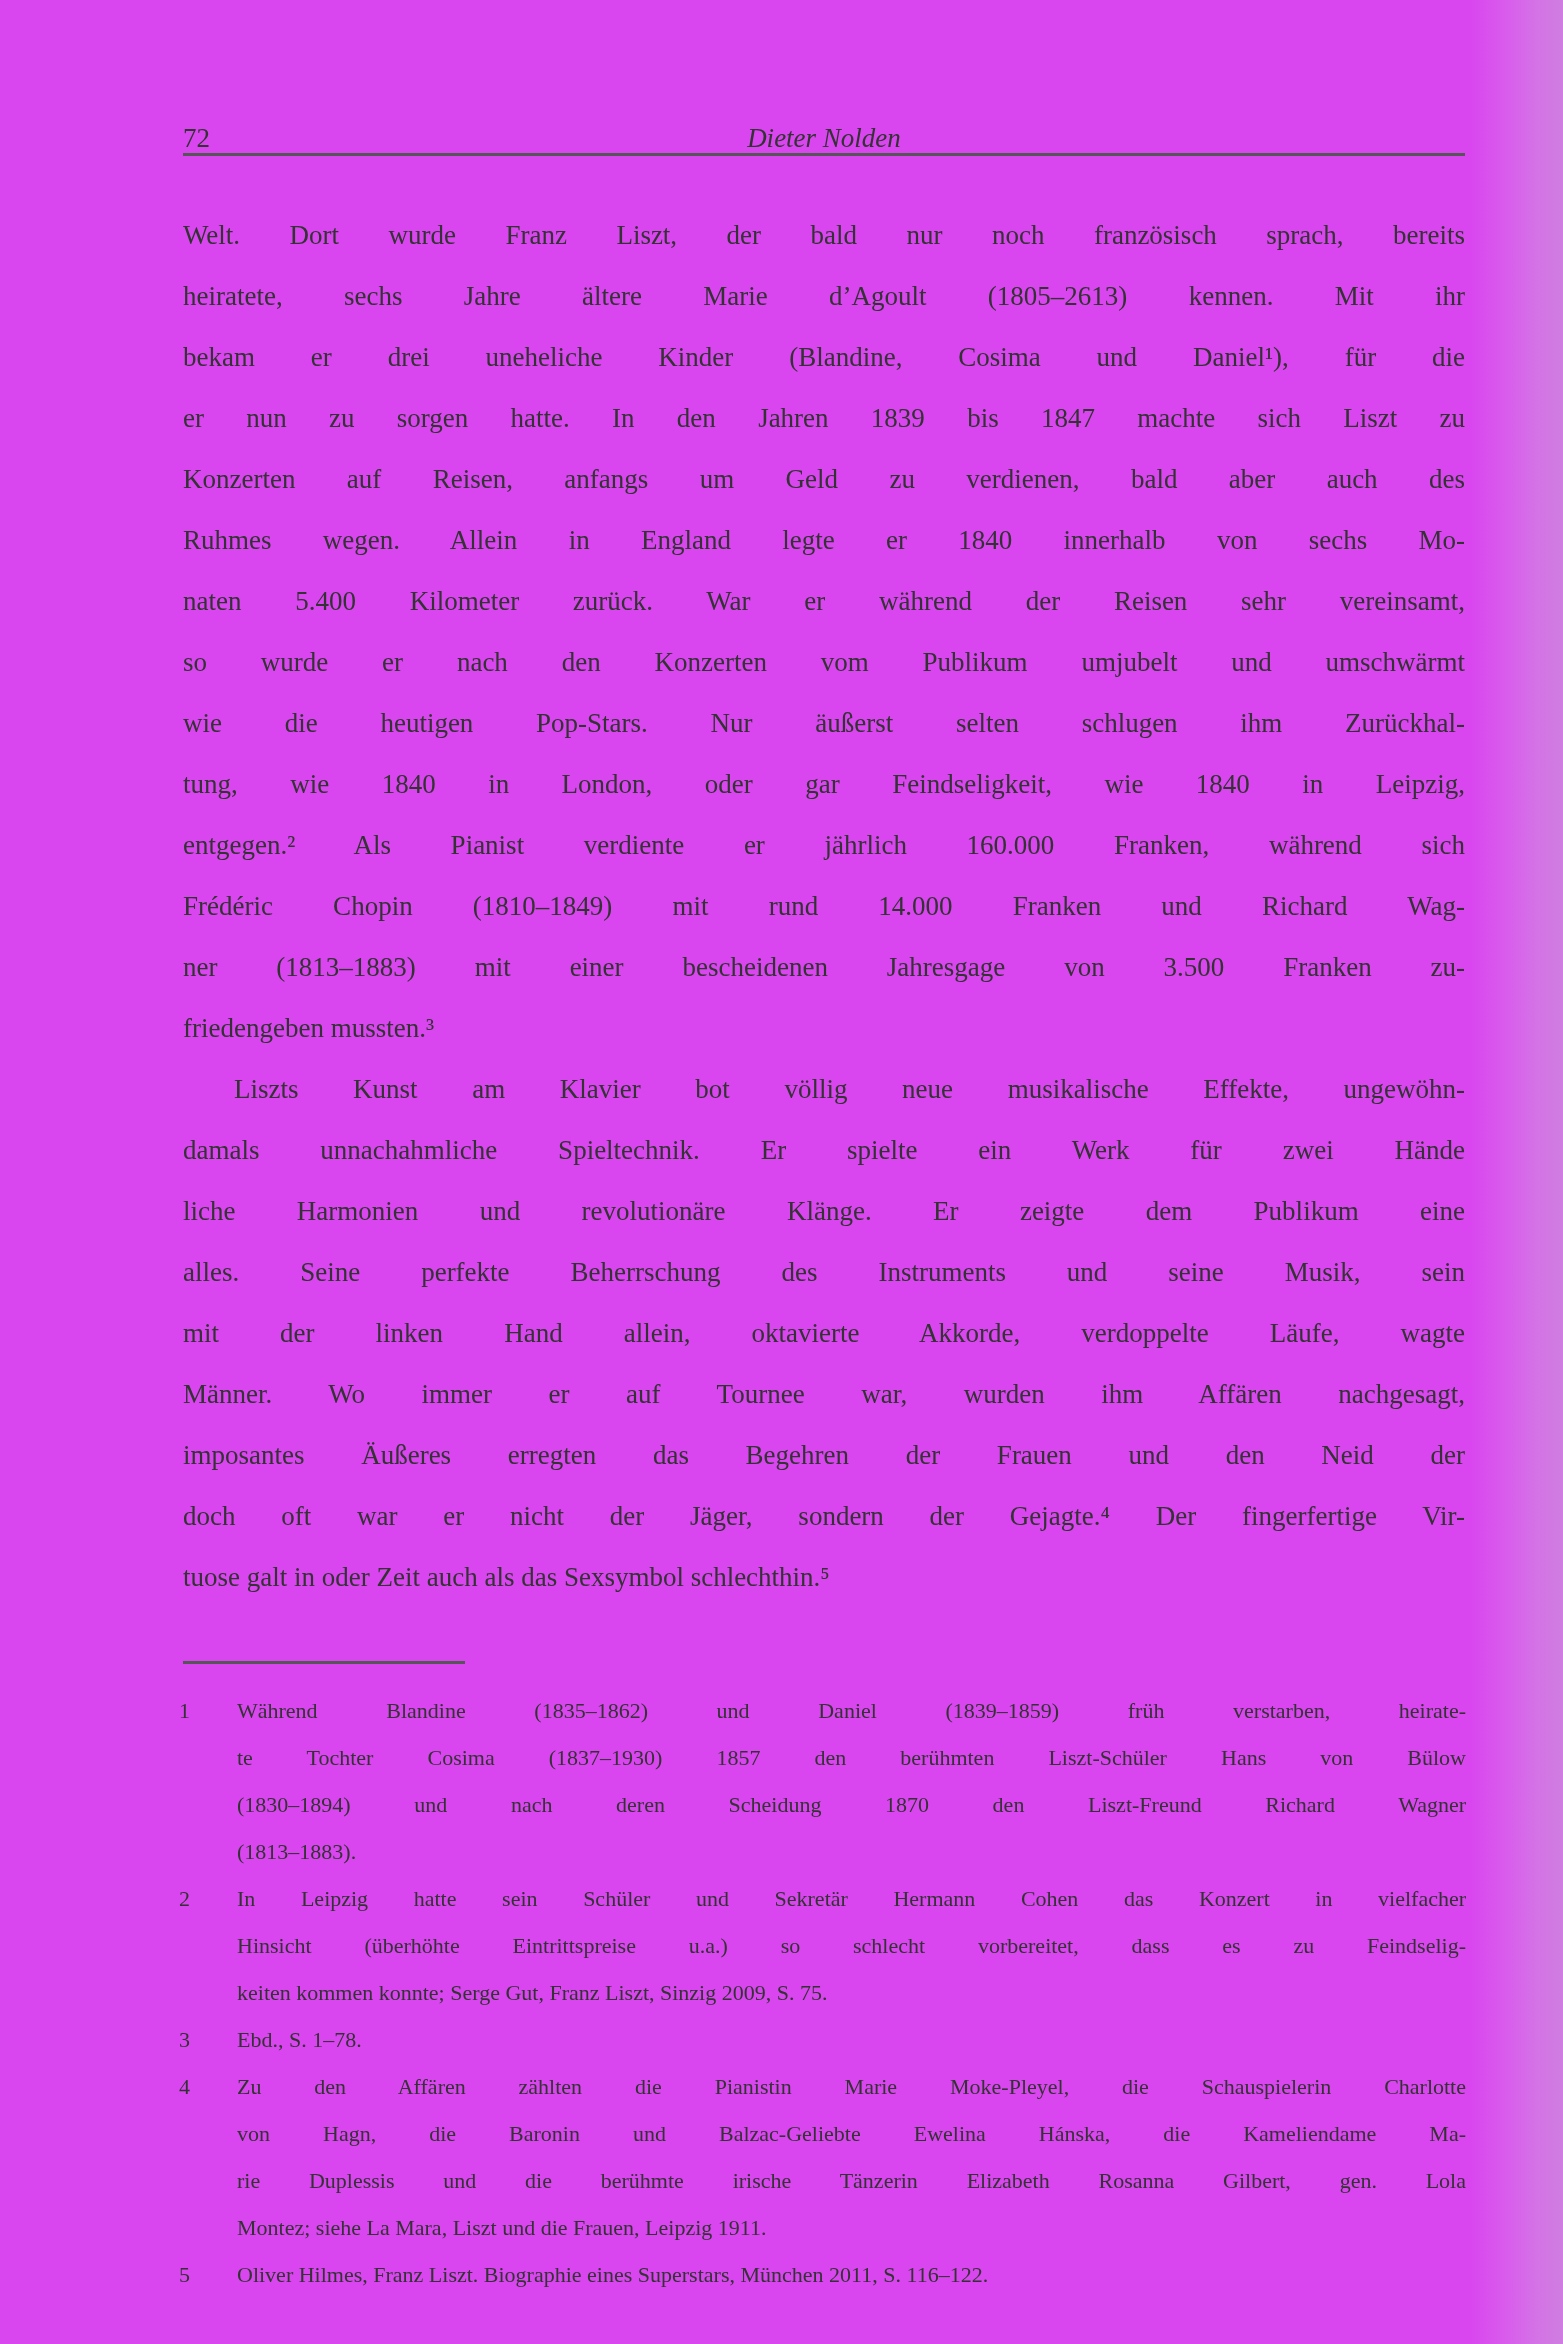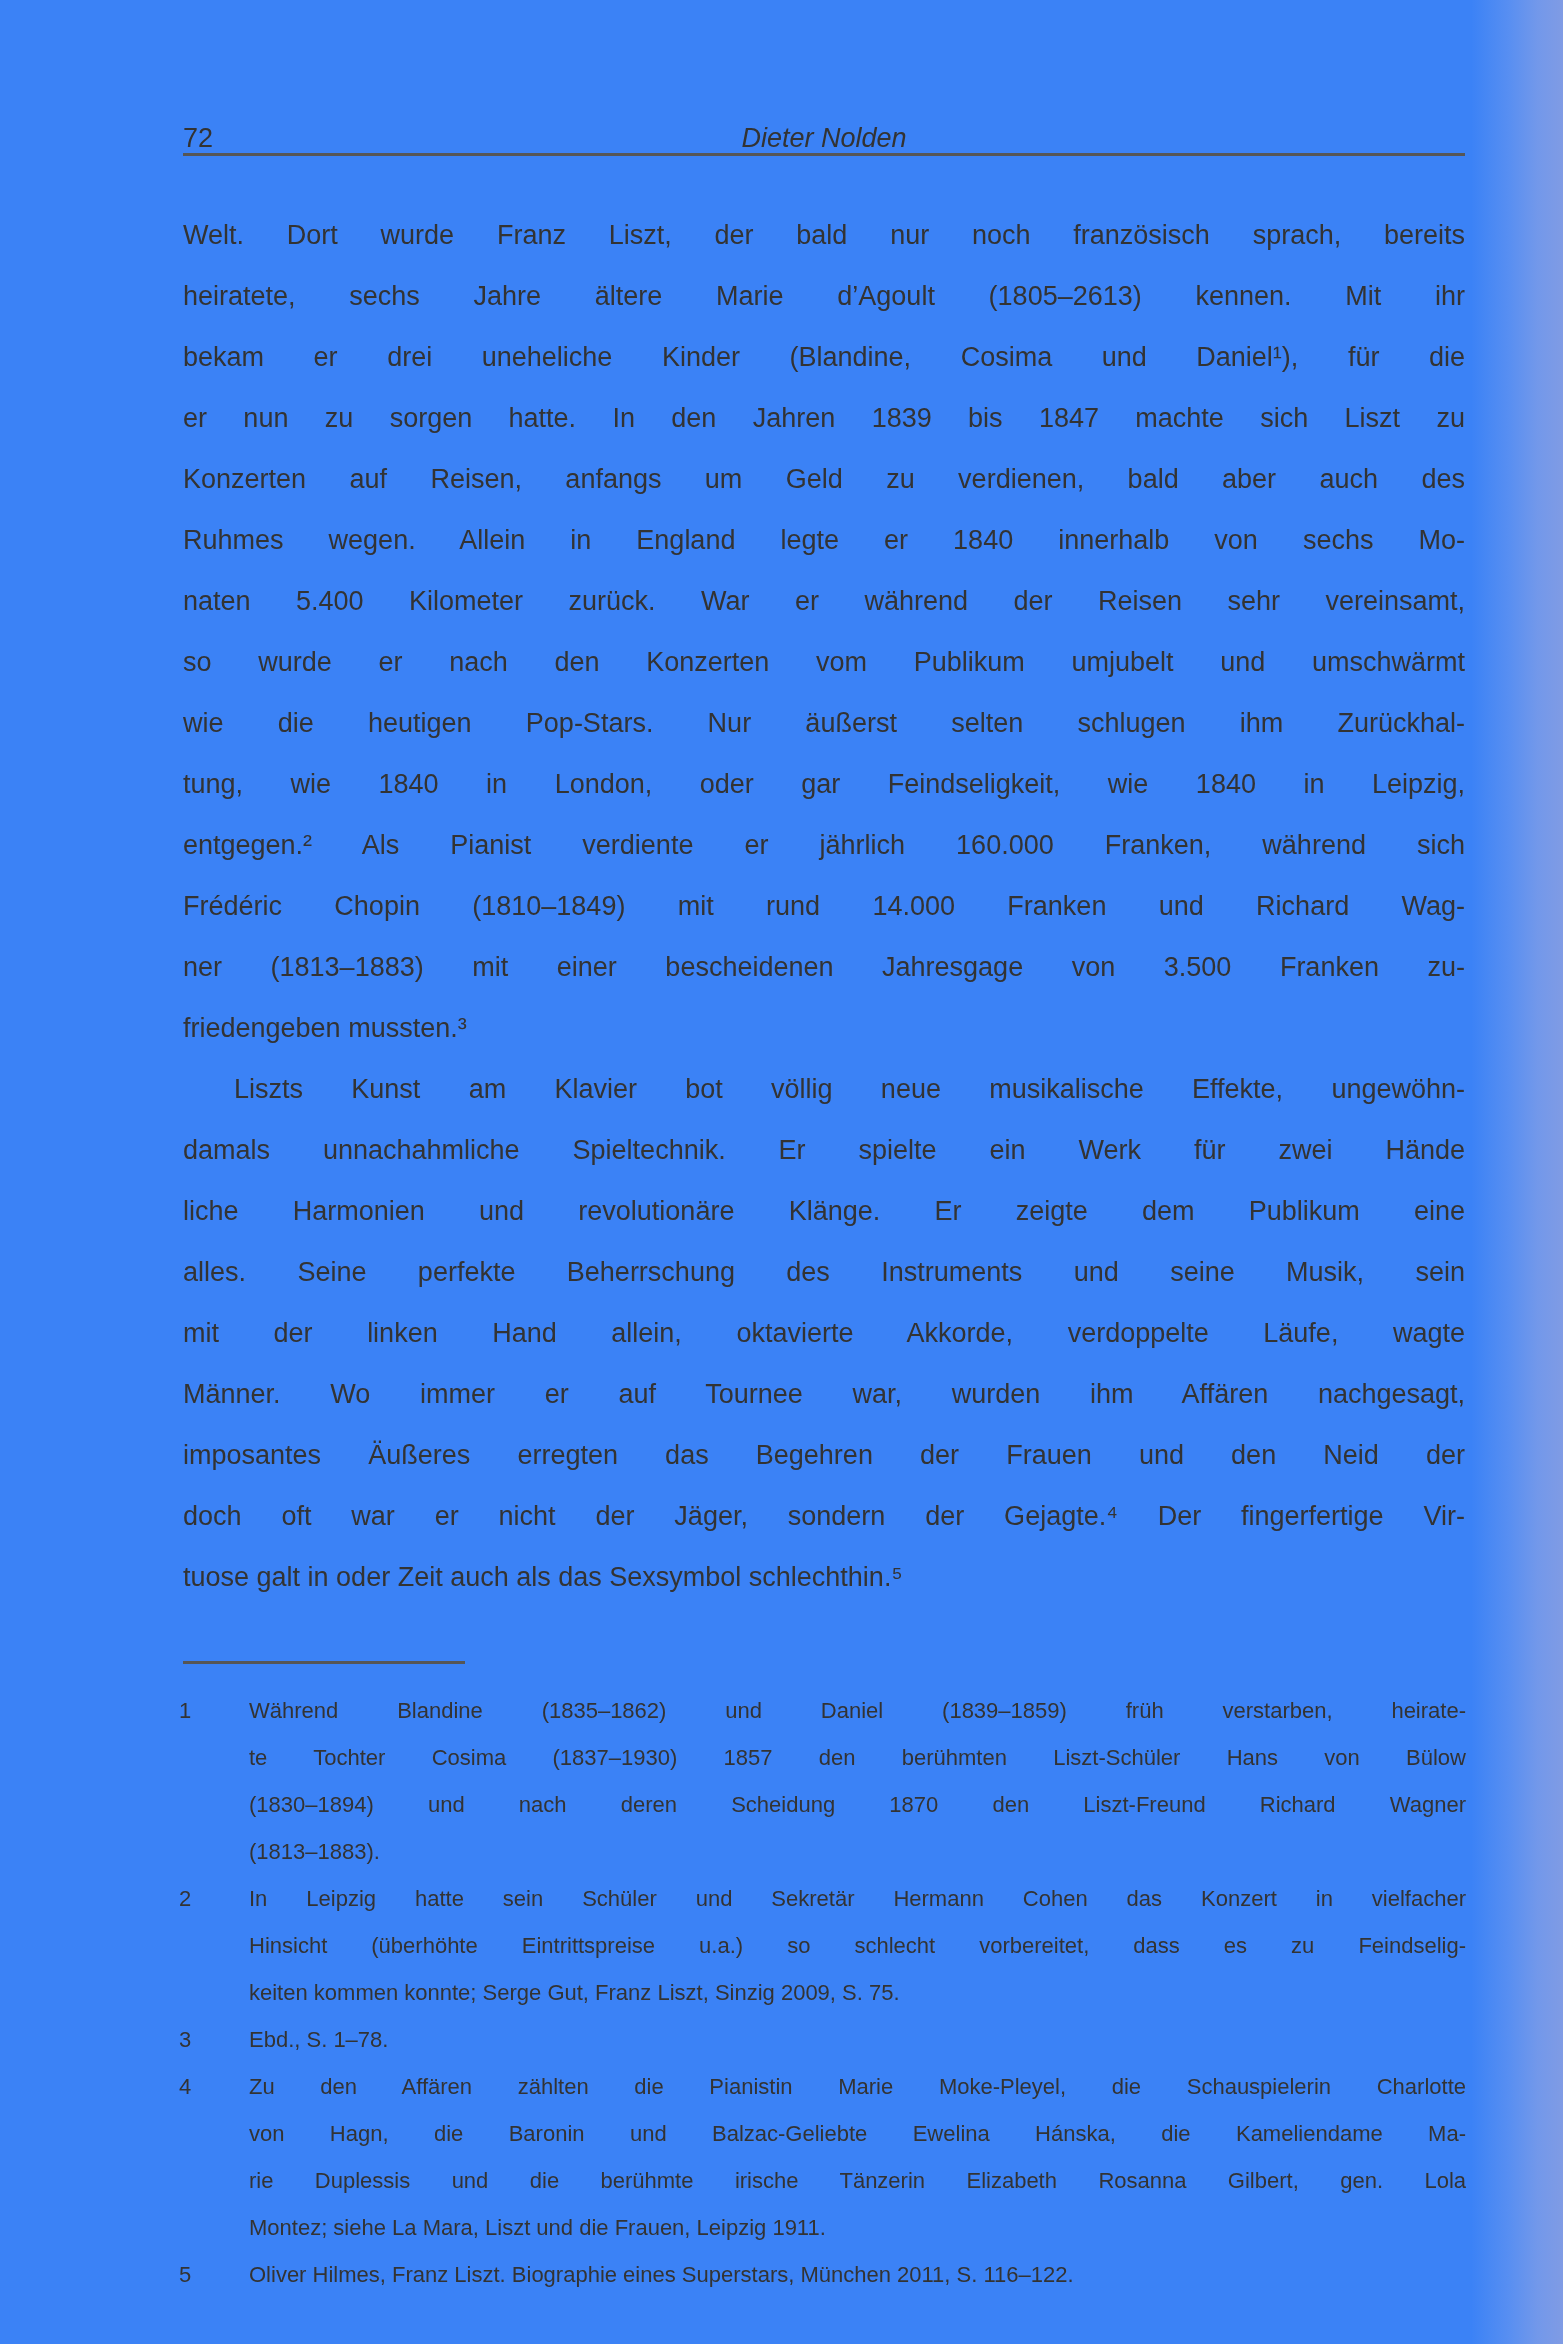--- a/index.html
+++ b/index.html
@@ -1,22 +1,22 @@
 <!DOCTYPE html>
 <html><head>
 <meta charset="utf-8">
 <style>
   html, body { margin: 0; padding: 0; }
   .page {
     position: relative;
     width: 1563px;
     height: 2344px;
-    background: #3b82f6;
+    background: #d946ef;
     overflow: hidden;
-    font-family: Liberation Sans, sans-serif;
+    font-family: Liberation Serif, serif;
     color: #333;
   }
   .edge-shadow {
     position: absolute;
     top: 0; right: 0;
     width: 92px; height: 100%;
     background: linear-gradient(to right,
       rgba(214,198,222,0) 0%,
       rgba(214,198,222,0.18) 40%,
       rgba(204,188,216,0.38) 72%,
@@ -65,21 +65,21 @@
     position: absolute;
     left: 179px; top: 1687px;
     width: 1287px;
   }
   .footnote { display: flex; }
   .fn-num {
     width: 58px; flex: 0 0 58px;
     font-size: 22px; line-height: 47px;
     height: 47px;
   }
-  .fn-lines { flex: 1 1 auto; min-width: 0; margin-left: 12px; }
+  .fn-lines { flex: 1 1 auto; min-width: 0; }
   .fn-line {
     height: 47px; line-height: 47px;
     font-size: 22px;
     text-align: justify;
     text-align-last: justify;
     text-justify: inter-word;
     white-space: nowrap;
   }
   .fn-line.last { text-align-last: left; }
 </style>

